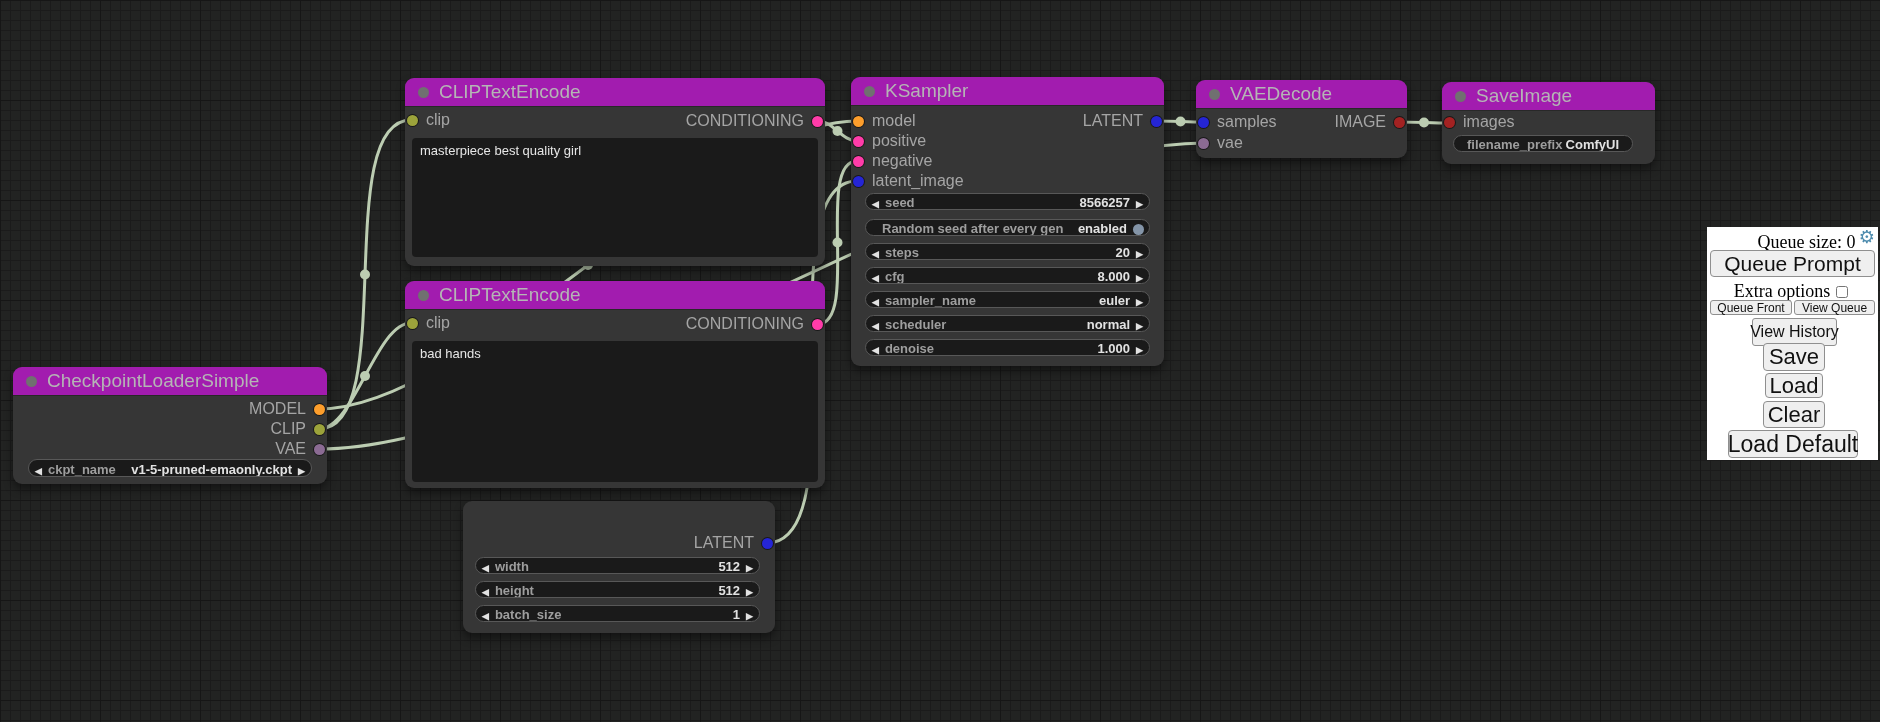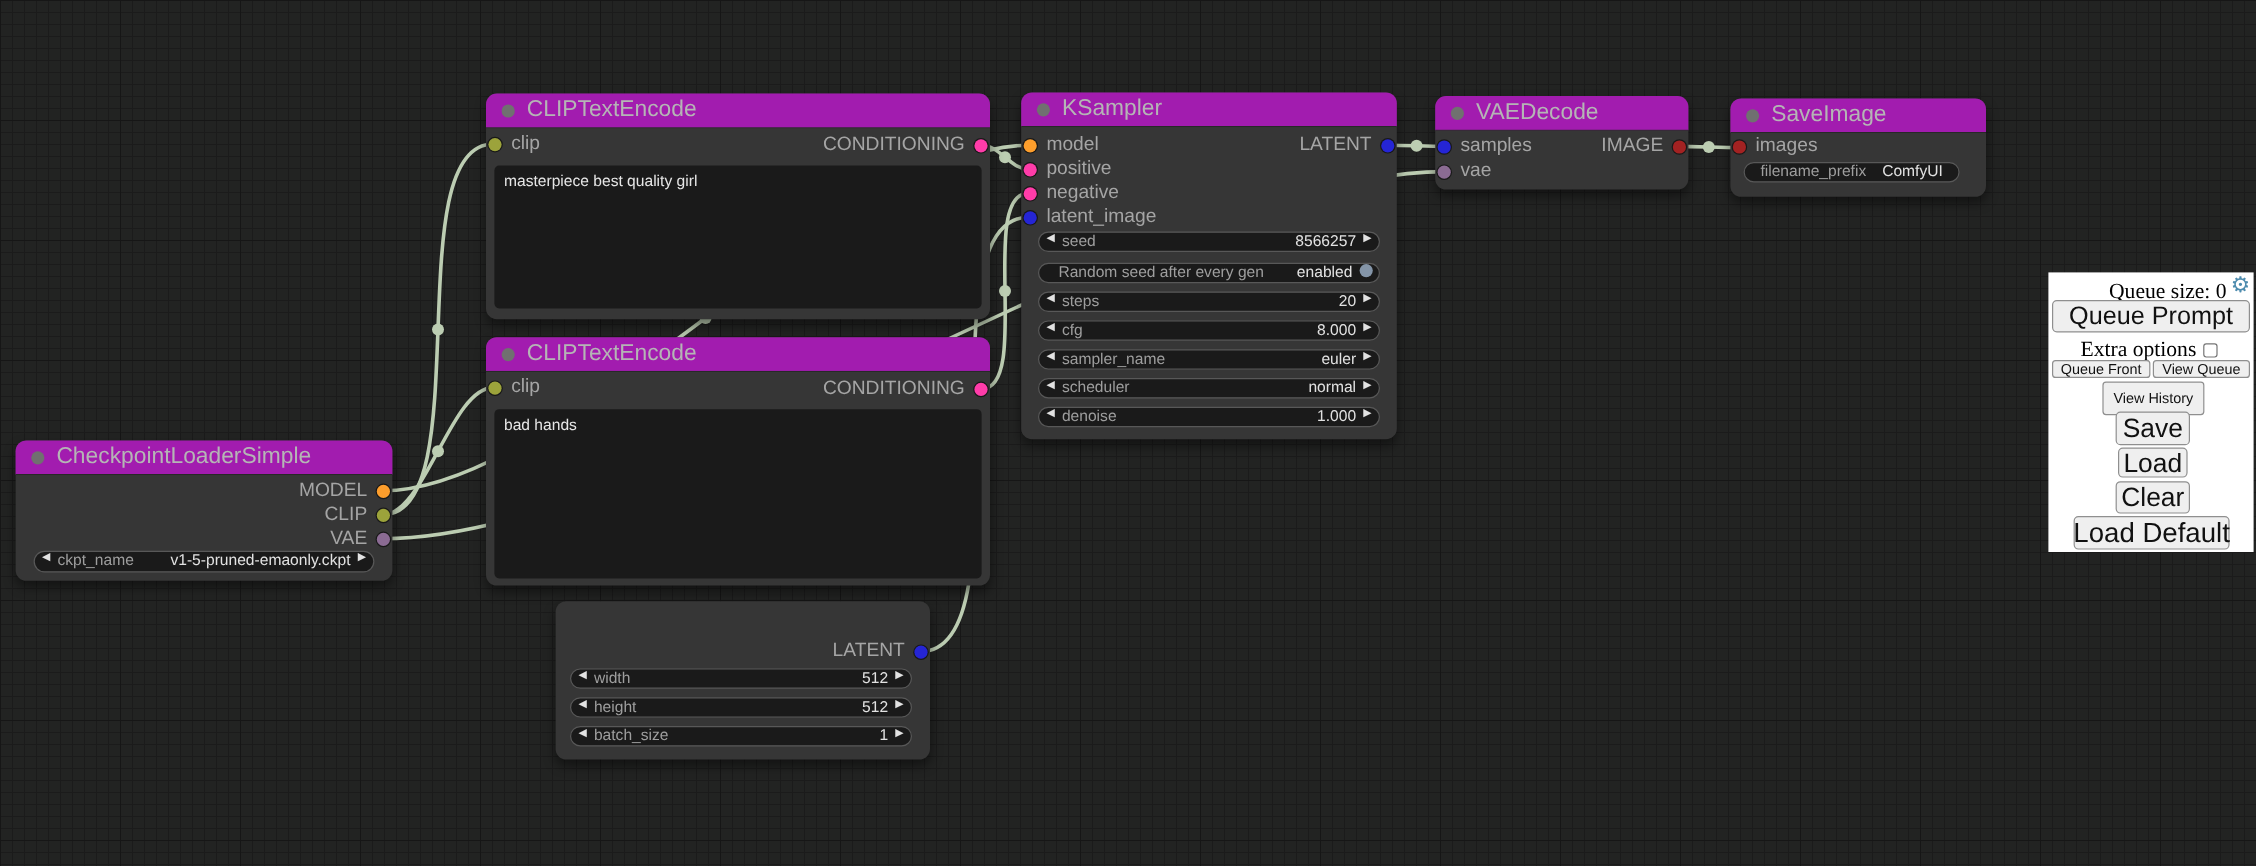--- a/index.html
+++ b/index.html
@@ -17,21 +17,21 @@
     box-shadow:0 5px 10px rgba(0,0,0,.45);}
   .ntitle{position:absolute;left:0;right:0;top:0;height:29px;background:#a21caf;
     border-radius:9px 9px 0 0;display:flex;align-items:center;border-bottom:1px solid #282828;box-sizing:border-box;}
   .tdot{width:11px;height:11px;border-radius:50%;background:#707070;margin:0 10px 0 13px;flex:none;}
   .ttext{color:#b5b5b5;font-size:19px;white-space:nowrap;}
   .port{position:absolute;left:2px;right:2px;height:20px;display:flex;align-items:center;gap:8px;}
   .port.out{justify-content:flex-end;}
   .pdot{width:11px;height:11px;border-radius:50%;flex:none;box-shadow:0 0 0 1px rgba(0,0,0,.55);}
   .plabel{color:#a5a5a5;font-size:16px;line-height:1;white-space:nowrap;}
   .widget{position:absolute;height:17px;background:#1a1a1a;border:1px solid #585858;border-radius:9px;
-    display:flex;align-items:flex-start;box-sizing:border-box;font-size:13px;line-height:1;overflow:hidden;}
+    display:flex;align-items:flex-end;box-sizing:border-box;font-size:13px;line-height:1;overflow:hidden;font-weight:bold;}
   .warr{font-size:9px;color:#e2e2e2;padding:0 6px;flex:none;}
   .wlabel{color:#9e9e9e;white-space:nowrap;}
   .wvalue{color:#e2e2e2;margin-left:auto;white-space:nowrap;}
   .widget.noarrow{padding:0 13px;}
   .widget.toggle{padding:0 5px 0 16px;}
   .toggledot{width:11px;height:11px;border-radius:50%;margin-left:6px;flex:none;background:#8495A8;}
   .textarea{position:absolute;background:#1a1a1a;border-radius:4px;color:#e6e6e6;
     font-family:Liberation Sans, sans-serif;font-size:13px;padding:5px 8px;box-sizing:border-box;white-space:pre-wrap;}
   .menu{position:absolute;left:1707px;top:227px;width:171px;height:233px;background:#ffffff;z-index:3;
     font-family:"Liberation Serif",serif;}
@@ -254,19 +254,19 @@
 
   <div class="menu">
     <div class="qsize">Queue size: 0</div>
     <span class="gear" style="color: rgb(78, 140, 174);">⚙</span>
     <button class="btn" style="left:3px;top:23px;width:165px;height:27px;font-size:21px">Queue Prompt</button>
     <div class="extras">
       <span>Extra options</span><input type="checkbox" style="">
     </div>
     <button class="btn" style="left:3px;top:73px;width:82px;height:15px;font-size:12px;border-radius:3px">Queue Front</button>
     <button class="btn" style="left:87px;top:73px;width:81px;height:15px;font-size:12px;border-radius:3px">View Queue</button>
-    <button class="btn" style="left:45px;top:91px;width:85px;height:28px;font-size:12px;border-radius:3px">View History</button>
+    <button class="btn" style="left:45px;top:91px;width:85px;height:28px;font-size:16px;border-radius:3px">View History</button>
     <button class="btn" style="left:56px;top:116px;width:62px;height:28px;font-size:22px">Save</button>
     <button class="btn" style="left:58px;top:146px;width:58px;height:25px;font-size:22px">Load</button>
     <button class="btn" style="left:56px;top:174px;width:62px;height:27px;font-size:22px">Clear</button>
     <button class="btn" style="left:21px;top:203px;width:130px;height:28px;font-size:23px">Load Default</button>
   </div>
 </div>
 
 </body></html>

